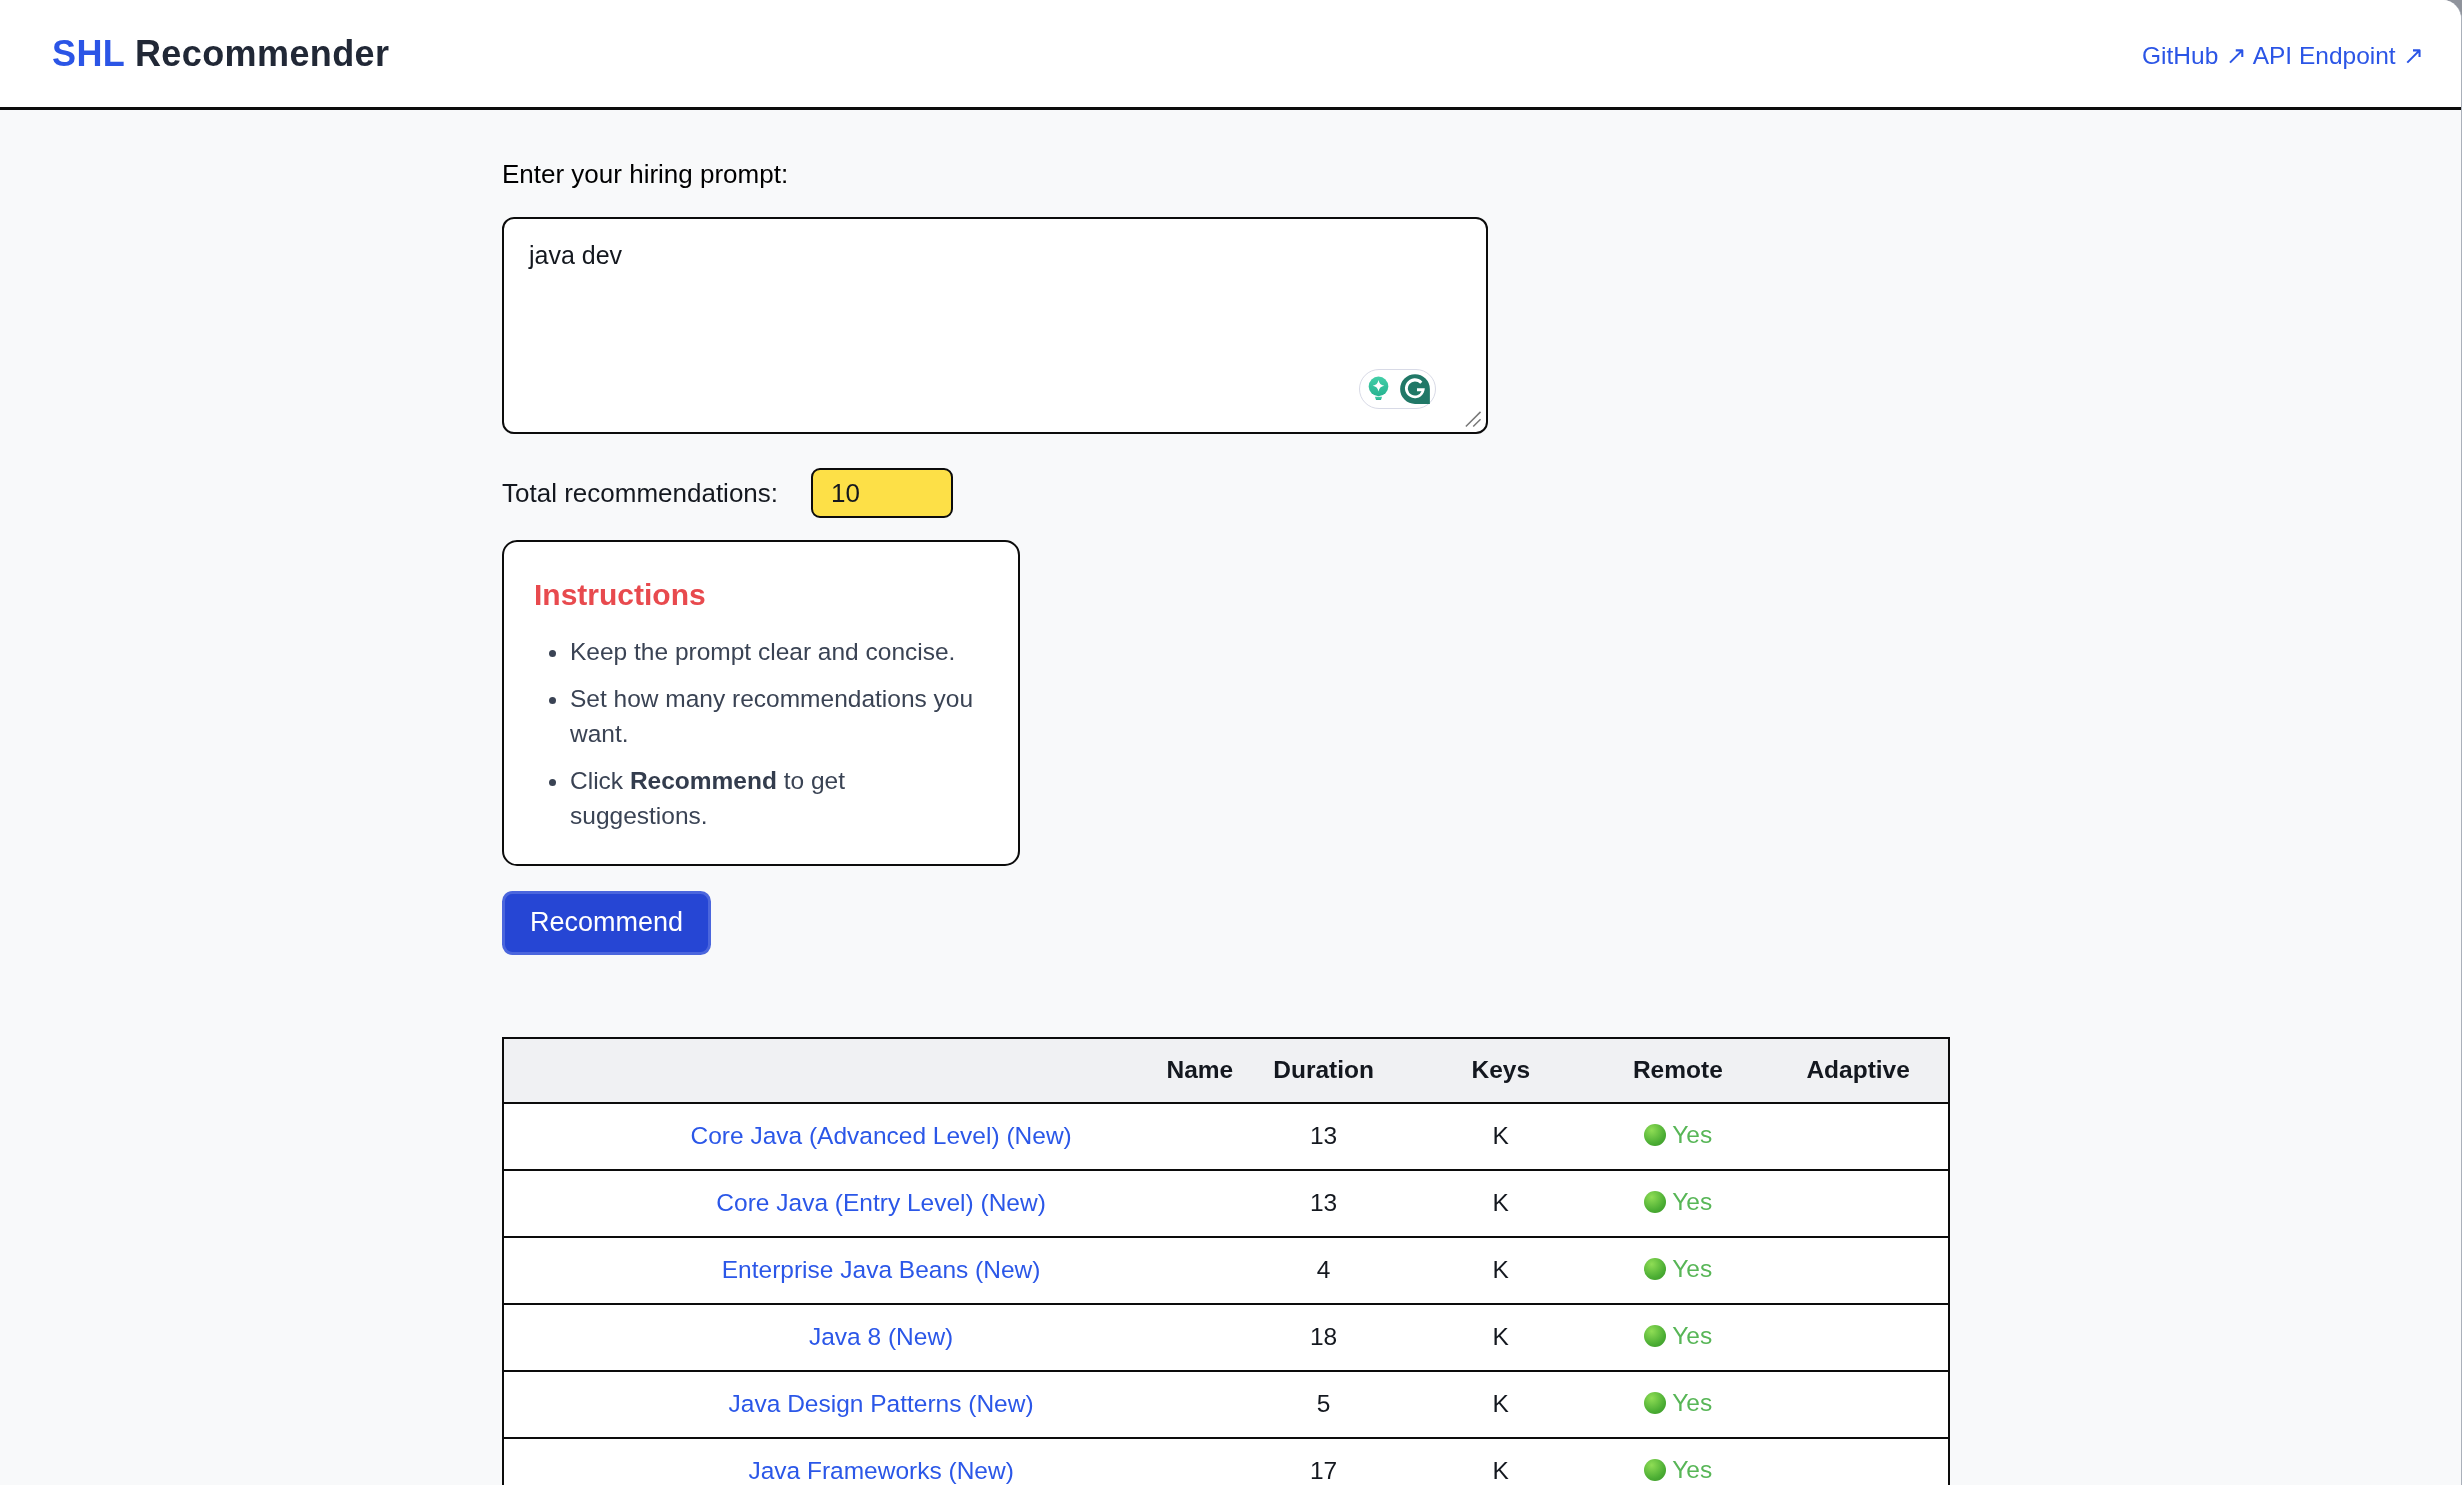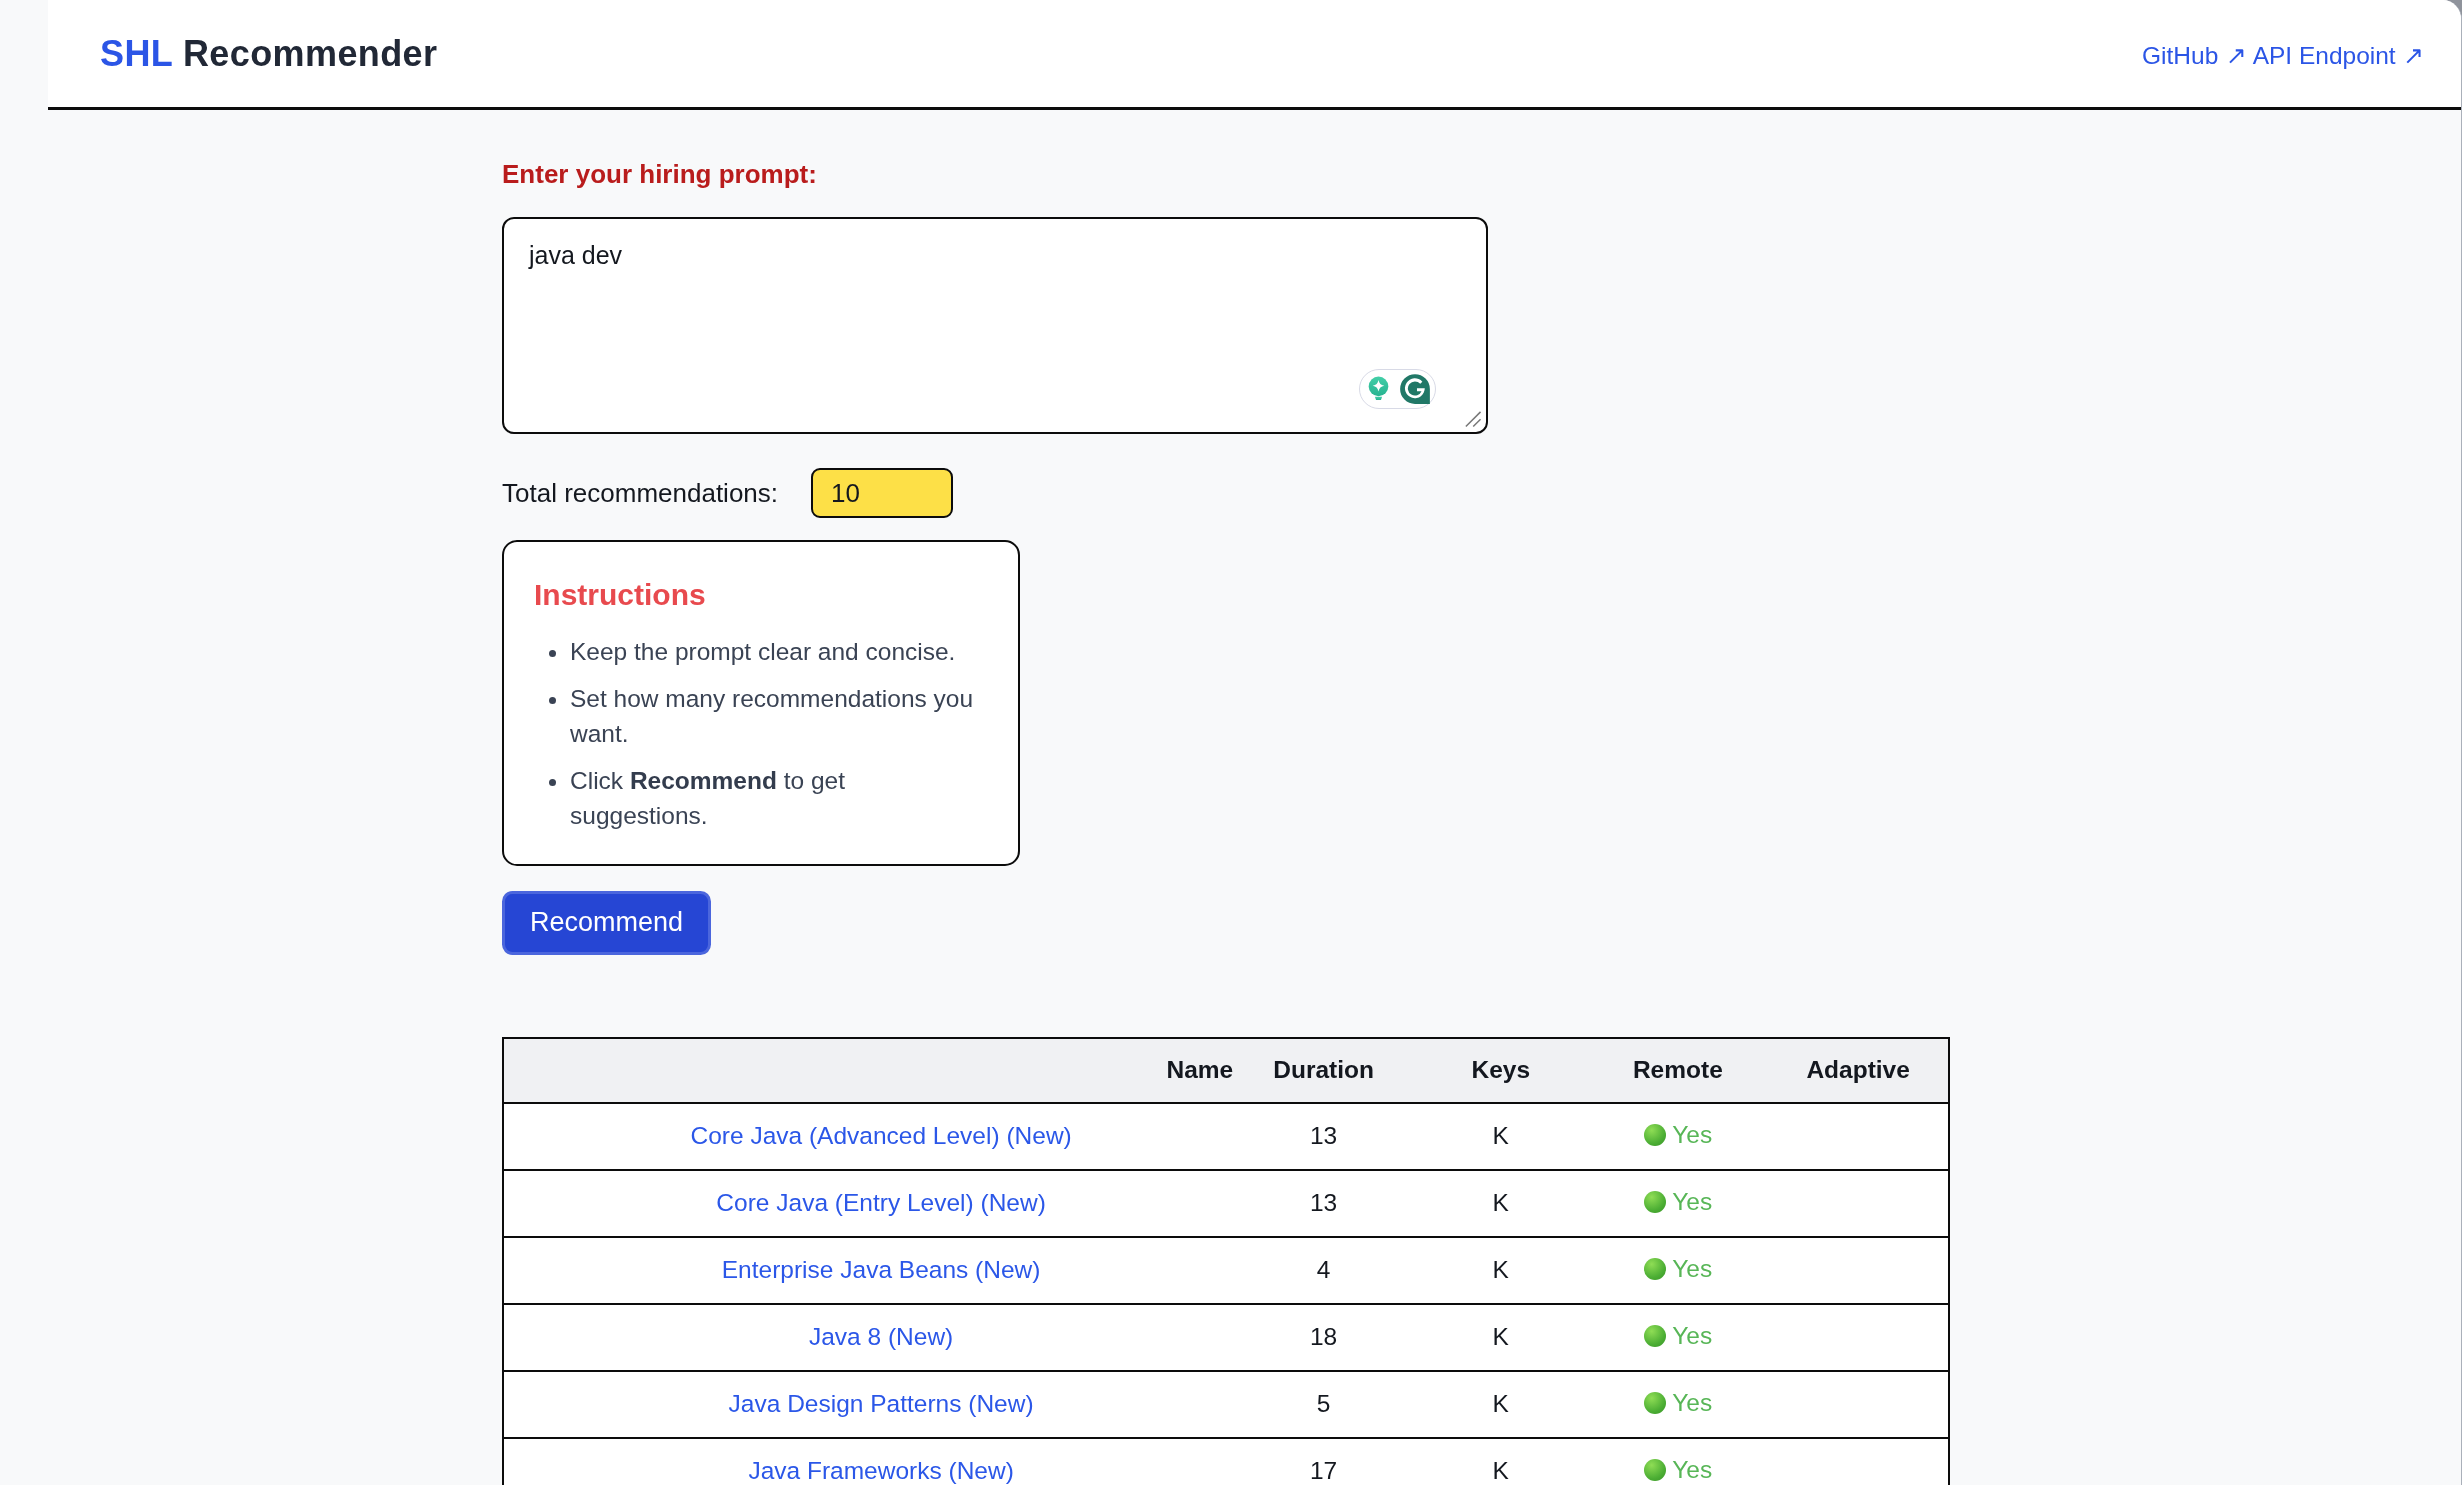--- a/index.html
+++ b/index.html
@@ -17,39 +17,38 @@
     border-right: 1.5px solid #aab0ba;
   }
 
   
   .header {
     height: 110px;
     background: #ffffff;
     border-bottom: 3px solid #0c0c0c;
     display: flex; align-items: center; justify-content: space-between;
     padding: 0 37px 0 52px;
-    margin-left: 48px;
   }
   .brand { font-size: 36px; font-weight: bold; letter-spacing: 0.4px; }
   .brand-accent { color: var(--accent); }
   .brand-rest { color: #212836; }
   .header-links {
     display: flex; flex-direction: row; align-items: flex-end;
     gap: 6px; padding-top: 4.5px;
   }
   .header-links a {
     color: var(--accent); text-decoration: none; font-size: 24.5px;
     display: inline-flex; align-items: center; gap: 7.4px; cursor: pointer;
   }
   .ext-arrow { font-size: 25px; line-height: 1; }
 
   
   .content { padding: 49px 0 0 502px; }
 
-  .prompt-label { display: block; font-size: 26px; font-weight: bold; color: #b91c1c; }
+  .prompt-label { display: block; font-size: 26px; font-weight: normal; color: #000000; }
 
   .textarea-wrap { position: relative; width: 986px; height: 217px; margin-top: 27px; }
   .prompt-input {
     width: 100%; height: 100%;
     border: 2.2px solid #0c0c0c; border-radius: 12px;
     background: #ffffff;
     font-family: "Liberation Sans", sans-serif;
     font-size: 25px; color: #14181f;
     padding: 22px 25px; resize: none; outline: none;
   }

